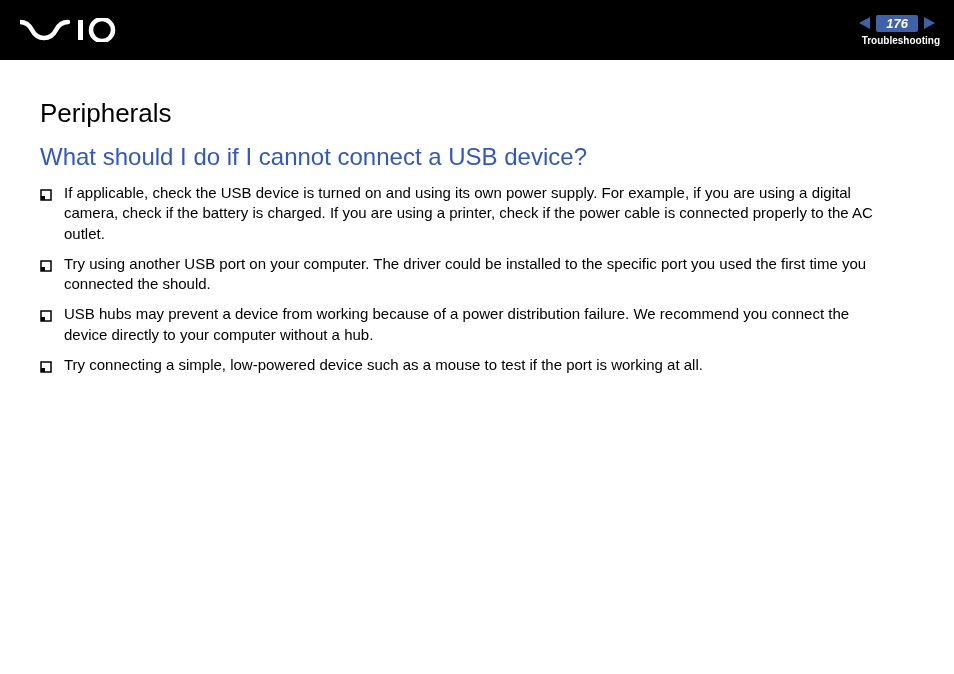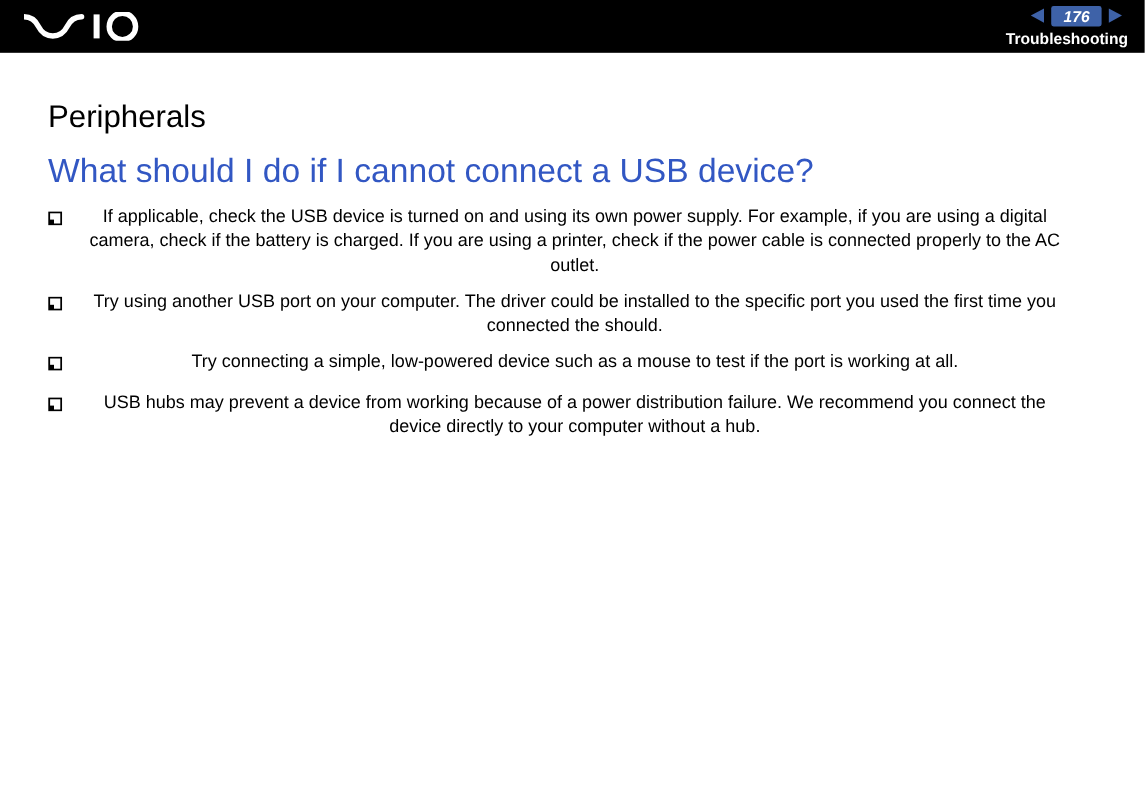--- a/index.html
+++ b/index.html
@@ -6,21 +6,21 @@
   body {
     width: 954px;
     height: 674px;
     font-family: Arial, Helvetica, sans-serif;
     background: #ffffff;
     color: #000000;
     overflow: hidden;
   }
   .header {
     width: 100%;
-    height: 44px;
+    height: 60px;
     background: #000000;
     color: #ffffff;
     display: flex;
     align-items: center;
     justify-content: space-between;
     padding: 0 14px 0 20px;
   }
   .logo {
     display: flex;
     align-items: center;
@@ -43,56 +43,56 @@
   .page-number {
     background: #3e62a8;
     color: #ffffff;
     font-style: italic;
     font-weight: bold;
     font-size: 13px;
     padding: 1px 10px;
     border-radius: 2px;
   }
   .section-label {
-    font-size: 13px;
+    font-size: 10px;
     font-weight: bold;
     color: #ffffff;
   }
   .content {
     padding: 38px 60px 20px 40px;
   }
   .title {
     font-size: 26px;
     font-weight: normal;
     margin-bottom: 14px;
     color: #000;
   }
   .question {
-    font-size: 28px;
+    font-size: 24px;
     color: #3257c3;
     margin-bottom: 12px;
     font-weight: normal;
   }
   .bullet-list {
     list-style: none;
     padding: 0;
   }
   .bullet-list li {
     display: flex;
     align-items: flex-start;
     margin-bottom: 10px;
     font-size: 15px;
     line-height: 1.35;
   }
   .bullet-icon {
     flex: 0 0 auto;
     margin-right: 12px;
     margin-top: 3px;
   }
-  .bullet-text { flex: 1; text-align: center; }
+  .bullet-text { flex: 1; }
 </style>
 </head>
 <body>
 
 <div class="header">
   <div class="logo">
     <svg width="110" height="24" viewBox="0 0 110 24">
       <path d="M 0 4 Q 8 4 12 12 Q 16 20 24 20 Q 32 20 36 12 Q 40 4 48 4" stroke="#fff" stroke-width="4.5" fill="none" stroke-linecap="round"></path>
       <rect x="58" y="2" width="5" height="20" fill="#fff"></rect>
       <circle cx="82" cy="12" r="11" stroke="#fff" stroke-width="4.5" fill="none"></circle>
@@ -138,25 +138,25 @@
       </span>
       <span class="bullet-text">Try using another USB port on your computer. The driver could be installed to the specific port you used the first time you connected the should.</span>
     </li>
     <li>
       <span class="bullet-icon">
         <svg width="12" height="12" viewBox="0 0 12 12">
             <rect x="1" y="1" width="10" height="10" stroke="#000" stroke-width="1.5" fill="none"></rect>
             <rect x="1" y="7" width="4" height="4" fill="#000"></rect>
           </svg>
       </span>
-      <span class="bullet-text">Try connecting a simple, low-powered device such as a mouse to test if the port is working at all.</span>
+      <span class="bullet-text">USB hubs may prevent a device from working because of a power distribution failure. We recommend you connect the device directly to your computer without a hub.</span>
     </li>
     <li>
       <span class="bullet-icon">
         <svg width="12" height="12" viewBox="0 0 12 12">
             <rect x="1" y="1" width="10" height="10" stroke="#000" stroke-width="1.5" fill="none"></rect>
             <rect x="1" y="7" width="4" height="4" fill="#000"></rect>
           </svg>
       </span>
-      <span class="bullet-text">USB hubs may prevent a device from working because of a power distribution failure. We recommend you connect the device directly to your computer without a hub.</span>
+      <span class="bullet-text">Try connecting a simple, low-powered device such as a mouse to test if the port is working at all.</span>
     </li>
   </ul>
 </div>
 
 </body></html>

